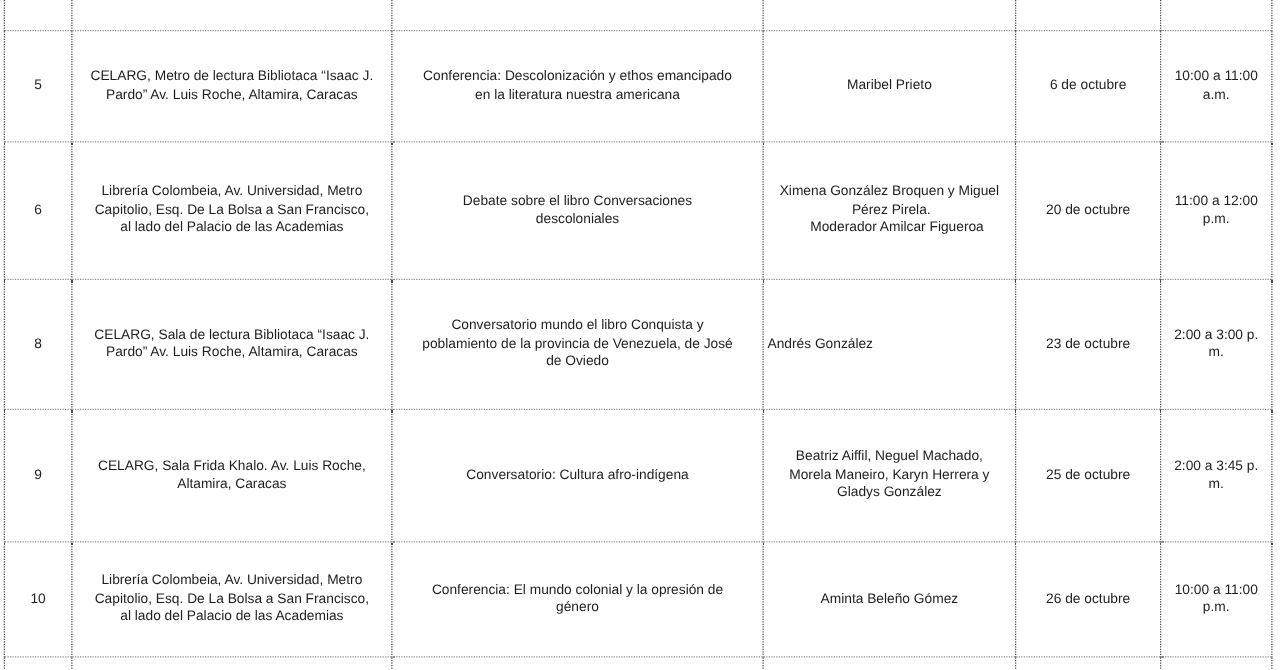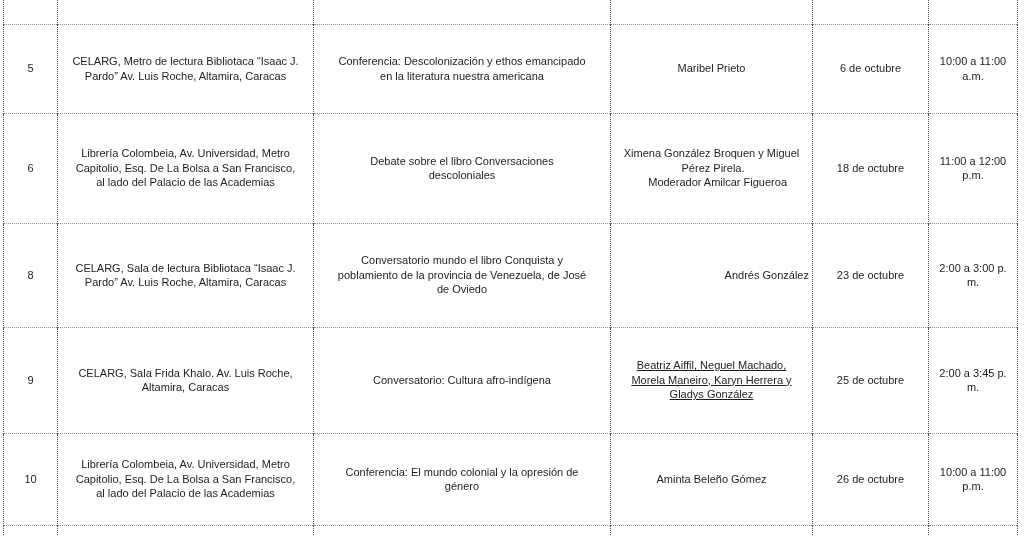--- a/index.html
+++ b/index.html
@@ -84,42 +84,42 @@
         <tr style="height: 110px;">
     <td class="c-num">6</td>
     <td class="c-loc"><span class="b">Librería Colombeia</span><span>, Av. Universidad, Metro
 Capitolio,  Esq. De La Bolsa a San Francisco,
 al lado del Palacio de las Academias</span></td>
     <td class="c-evt"><span class="b">Debate sobre el libro Conversaciones
 descoloniales</span></td>
     <td class="c-spk" style="text-align: center;">Ximena González Broquen y Miguel
  Pérez Pirela.
     Moderador Amilcar Figueroa</td>
-    <td class="c-date">18 de octubre</td>
+    <td class="c-date">20 de octubre</td>
     <td class="c-time">11:00 a 12:00
 p.m.</td>
   </tr>
         <tr style="height: 104px;">
     <td class="c-num">8</td>
     <td class="c-loc"><span class="b">CELARG</span><span>, Sala de lectura Bibliotaca “Isaac J.
 Pardo” Av. Luis Roche, Altamira, Caracas</span></td>
     <td class="c-evt"><span class="b">Conversatorio mundo el libro Conquista y
 poblamiento de la provincia de Venezuela</span><span>, de José
 de Oviedo</span></td>
-    <td class="c-spk" style="text-align: right;">Andrés González</td>
+    <td class="c-spk" style="text-align: left;">Andrés González</td>
     <td class="c-date">23 de octubre</td>
     <td class="c-time">2:00 a 3:00 p.
 m.</td>
   </tr>
         <tr style="height: 106px;">
     <td class="c-num">9</td>
     <td class="c-loc"><span class="b">CELARG</span><span>, Sala Frida Khalo. Av. Luis Roche,
 Altamira, Caracas</span></td>
     <td class="c-evt"><span class="b">Conversatorio: Cultura afro-indígena</span></td>
-    <td class="c-spk" style="text-align: center; text-decoration: underline;">Beatriz Aiffil, Neguel Machado,
+    <td class="c-spk" style="text-align: center;">Beatriz Aiffil, Neguel Machado,
 Morela Maneiro, Karyn Herrera y
 Gladys González</td>
     <td class="c-date">25 de octubre</td>
     <td class="c-time">2:00 a 3:45 p.
 m.</td>
   </tr>
         <tr style="height: 92px;">
     <td class="c-num">10</td>
     <td class="c-loc"><span class="b">Librería Colombeia</span><span>, Av. Universidad, Metro
 Capitolio,  Esq. De La Bolsa a San Francisco,

